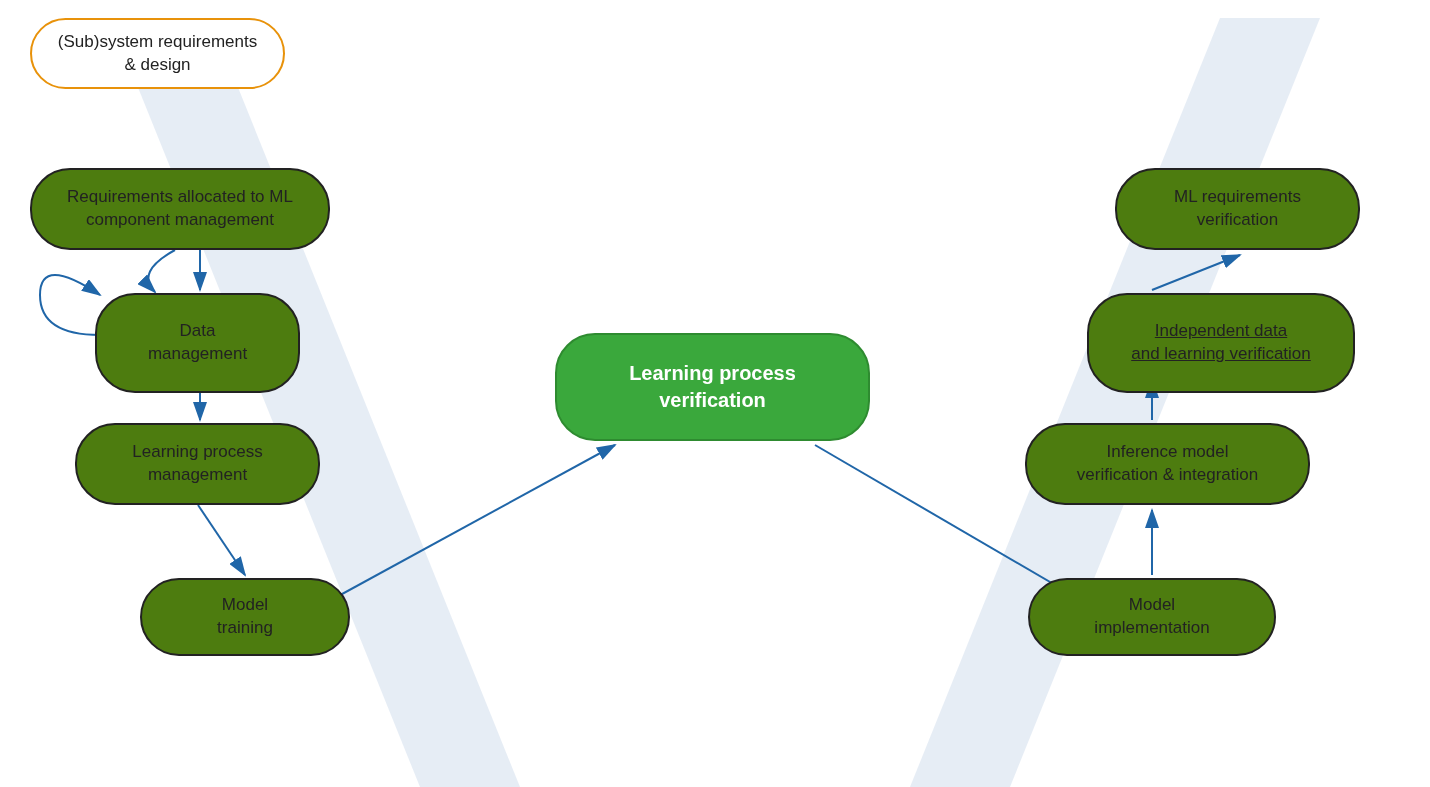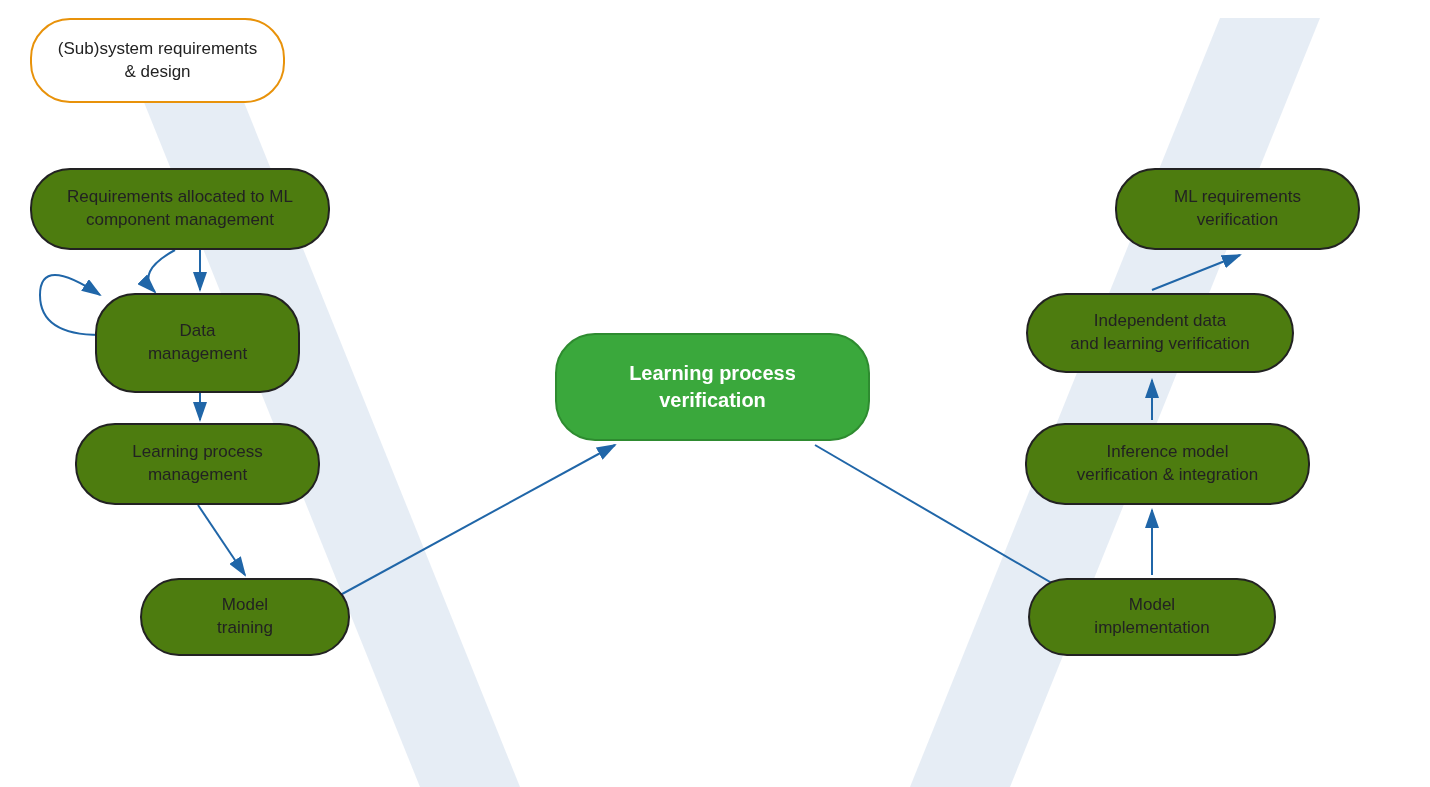--- a/index.html
+++ b/index.html
@@ -83,39 +83,39 @@
 
     <line x1="1152" y1="575" x2="1152" y2="510" stroke="#2066A8" stroke-width="2" marker-end="url(#arrow)"></line>
 
     <line x1="1152" y1="420" x2="1152" y2="380" stroke="#2066A8" stroke-width="2" marker-end="url(#arrow)"></line>
 
     <line x1="1152" y1="290" x2="1240" y2="255" stroke="#2066A8" stroke-width="2" marker-end="url(#arrow)"></line>
 
     <path d="M 175 250 Q 135 272 155 292" stroke="#2066A8" stroke-width="2" fill="none" marker-end="url(#arrow)"></path>
   </svg>
 
-  <div class="node node-orange" style="left:30px; top:18px; width:255px; height:85px;">
+  <div class="node node-orange" style="left:30px; top:18px; width:255px; height:71px;">
     <span>(Sub)system
 requirements &amp; design</span>
   </div>
 
 
   <div class="node node-black" style="left:30px; top:168px; width:300px; height:82px;">
     <span>Requirements allocated to ML<br>component management</span>
   </div>
 
   <div class="node node-black" style="left:1115px; top:168px; width:245px; height:82px;">
     <span>ML requirements<br>verification</span>
   </div>
 
   <div class="node node-black" style="left:95px; top:293px; width:205px; height:100px;">
     <span>Data<br>management</span>
   </div>
 
-  <div class="node node-black" style="left:1026px; top:293px; width:268px; height:80px;">
+  <div class="node node-black" style="left:1087px; top:293px; width:268px; height:100px;text-decoration:underline;">
     <span>Independent data<br>and learning verification</span>
   </div>
 
   <div class="node node-black" style="left:75px; top:423px; width:245px; height:82px;">
     <span>Learning process<br>management</span>
   </div>
 
   <div class="node node-black" style="left:1025px; top:423px; width:285px; height:82px;">
     <span>Inference model<br>verification &amp; integration</span>
   </div>

